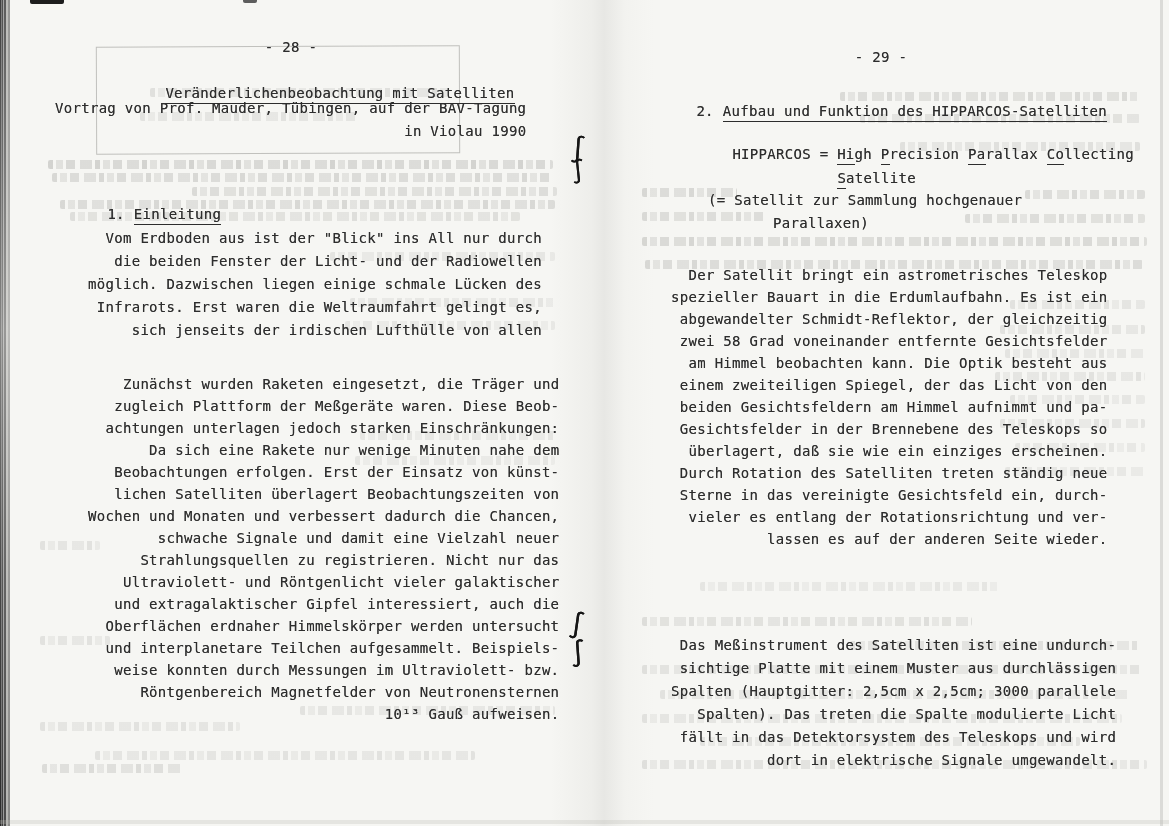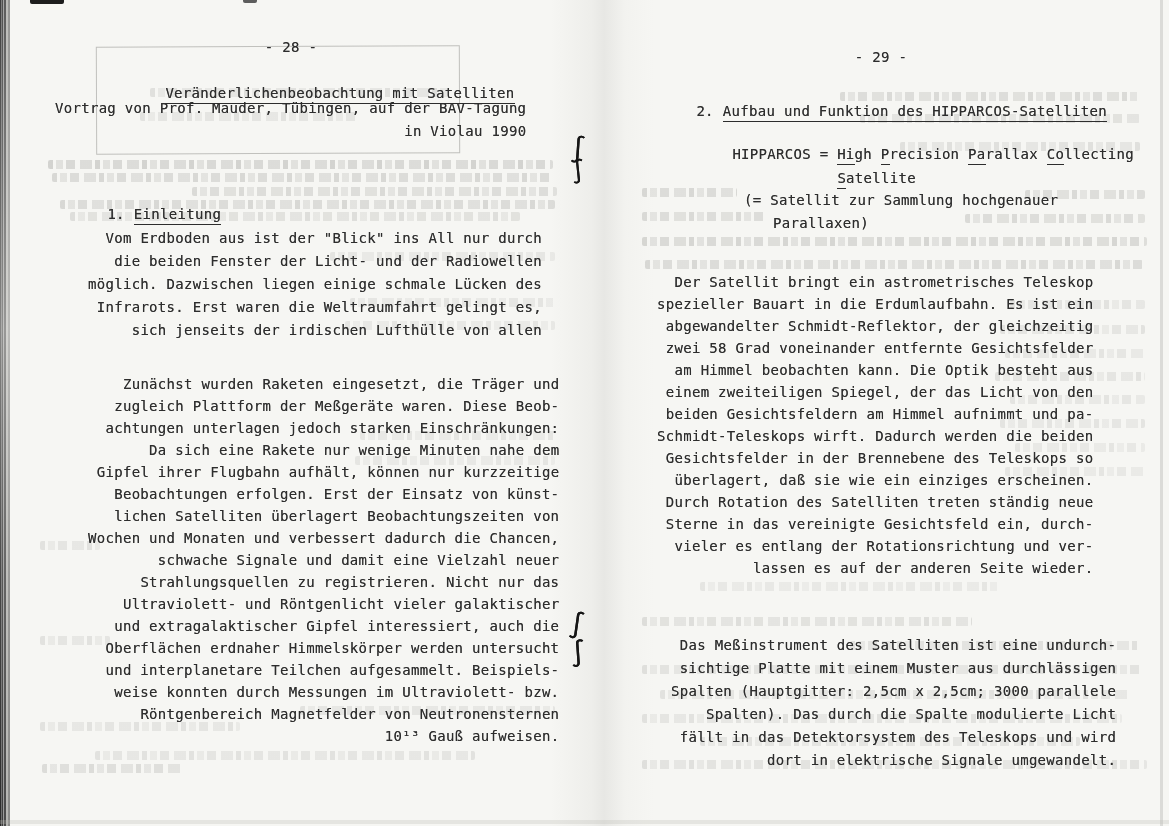--- a/index.html
+++ b/index.html
@@ -132,21 +132,20 @@
         <div class="tline">möglich. Dazwischen liegen einige schmale Lücken des</div>
         <div class="tline">Infrarots. Erst waren die Weltraumfahrt gelingt es,</div>
         <div class="tline">sich jenseits der irdischen Lufthülle von allen</div>
       </div>
 
     <div class="abs lh22" style="left:88px;top:373px;">
         <div class="tline">Zunächst wurden Raketen eingesetzt, die Träger und</div>
         <div class="tline">zugleich Plattform der Meßgeräte waren. Diese Beob-</div>
         <div class="tline">achtungen unterlagen jedoch starken Einschränkungen:</div>
         <div class="tline">Da sich eine Rakete nur wenige Minuten nahe dem</div>
-        <div class="tline">Gipfel ihrer Flugbahn aufhält, können nur kurzzeitige</div>
         <div class="tline">Beobachtungen erfolgen. Erst der Einsatz von künst-</div>
         <div class="tline">lichen Satelliten überlagert Beobachtungszeiten von</div>
         <div class="tline">Wochen und Monaten und verbessert dadurch die Chancen,</div>
         <div class="tline">schwache Signale und damit eine Vielzahl neuer</div>
         <div class="tline">Strahlungsquellen zu registrieren. Nicht nur das</div>
         <div class="tline">Ultraviolett- und Röntgenlicht vieler galaktischer</div>
         <div class="tline">und extragalaktischer Gipfel interessiert, auch die</div>
         <div class="tline">Oberflächen erdnaher Himmelskörper werden untersucht</div>
         <div class="tline">und interplanetare Teilchen aufgesammelt. Beispiels-</div>
         <div class="tline">weise konnten durch Messungen im Ultraviolett- bzw.</div>
@@ -162,43 +161,42 @@
       <span class="sec-num">2.</span><span class="u">Aufbau und Funktion des HIPPARCOS-Satelliten</span>
     </div>
 
     <div class="abs txt" style="left:680px;top:121px;">
       <span>HIPPARCOS = </span><span class="u">Hi</span><span>gh </span><span class="u">P</span><span>recision </span><span class="u">Pa</span><span>rallax </span><span class="u">Co</span><span>llecting</span>
     </div>
     <div class="abs txt" style="left:785px;top:145px;">
       <span class="u">S</span><span>atellite</span>
     </div>
 
-    <div class="abs txt" style="left:744px;top:189px;">(= Satellit zur Sammlung hochgenauer</div>
+    <div class="abs txt" style="left:708px;top:189px;">(= Satellit zur Sammlung hochgenauer</div>
     <div class="abs txt" style="left:773px;top:212px;">Parallaxen)</div>
 
-    <div class="abs lh22" style="left:657px;top:264px;margin-top:7px;">
+    <div class="abs lh22" style="left:671px;top:264px;">
         <div class="tline">Der Satellit bringt ein astrometrisches Teleskop</div>
         <div class="tline">spezieller Bauart in die Erdumlaufbahn. Es ist ein</div>
         <div class="tline">abgewandelter Schmidt-Reflektor, der gleichzeitig</div>
         <div class="tline">zwei 58 Grad voneinander entfernte Gesichtsfelder</div>
         <div class="tline">am Himmel beobachten kann. Die Optik besteht aus</div>
         <div class="tline">einem zweiteiligen Spiegel, der das Licht von den</div>
         <div class="tline">beiden Gesichtsfeldern am Himmel aufnimmt und pa-</div>
-        <div class="tline">Schmidt-Teleskops wirft. Dadurch werden die beiden</div>
         <div class="tline">Gesichtsfelder in der Brennebene des Teleskops so</div>
         <div class="tline">überlagert, daß sie wie ein einziges erscheinen.</div>
         <div class="tline">Durch Rotation des Satelliten treten ständig neue</div>
         <div class="tline">Sterne in das vereinigte Gesichtsfeld ein, durch-</div>
         <div class="tline">vieler es entlang der Rotationsrichtung und ver-</div>
         <div class="tline">lassen es auf der anderen Seite wieder.</div>
       </div>
 
     <div class="abs lh23" style="left:671px;top:634px;">
         <div class="tline">Das Meßinstrument des Satelliten ist eine undurch-</div>
         <div class="tline">sichtige Platte mit einem Muster aus durchlässigen</div>
         <div class="tline">Spalten (Hauptgitter: 2,5cm x 2,5cm; 3000 parallele</div>
-        <div class="tline">Spalten). Das durch die Spalte modulierte Licht</div>
+        <div class="tline">Spalten). Das treten die Spalte modulierte Licht</div>
         <div class="tline">fällt in das Detektorsystem des Teleskops und wird</div>
         <div class="tline">dort in elektrische Signale umgewandelt.</div>
       </div>
   </div>
 
 </div>
 
 </body></html>

